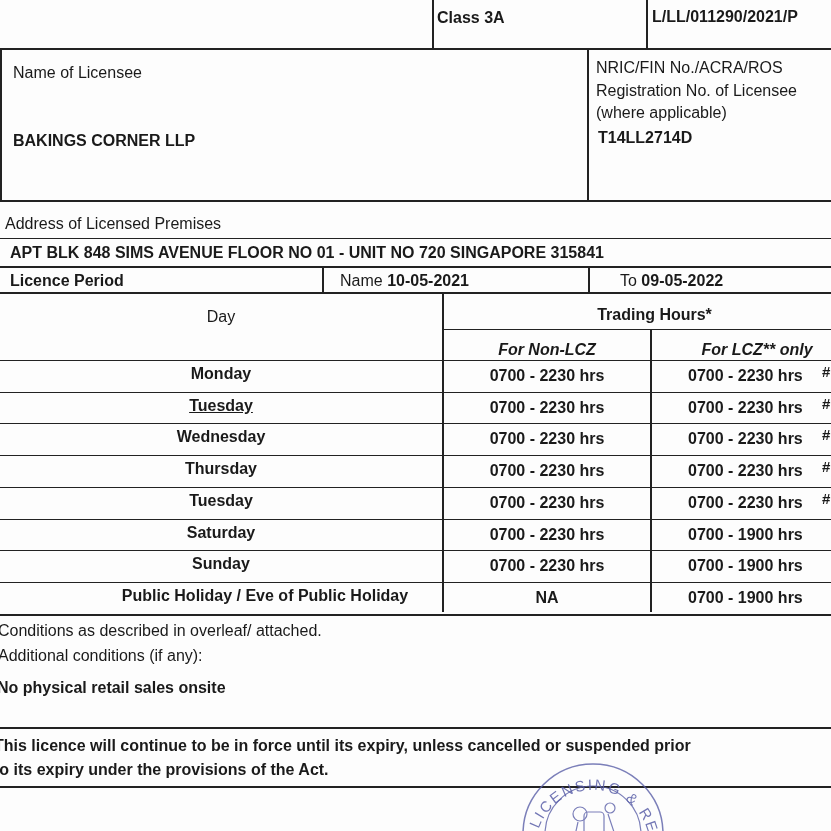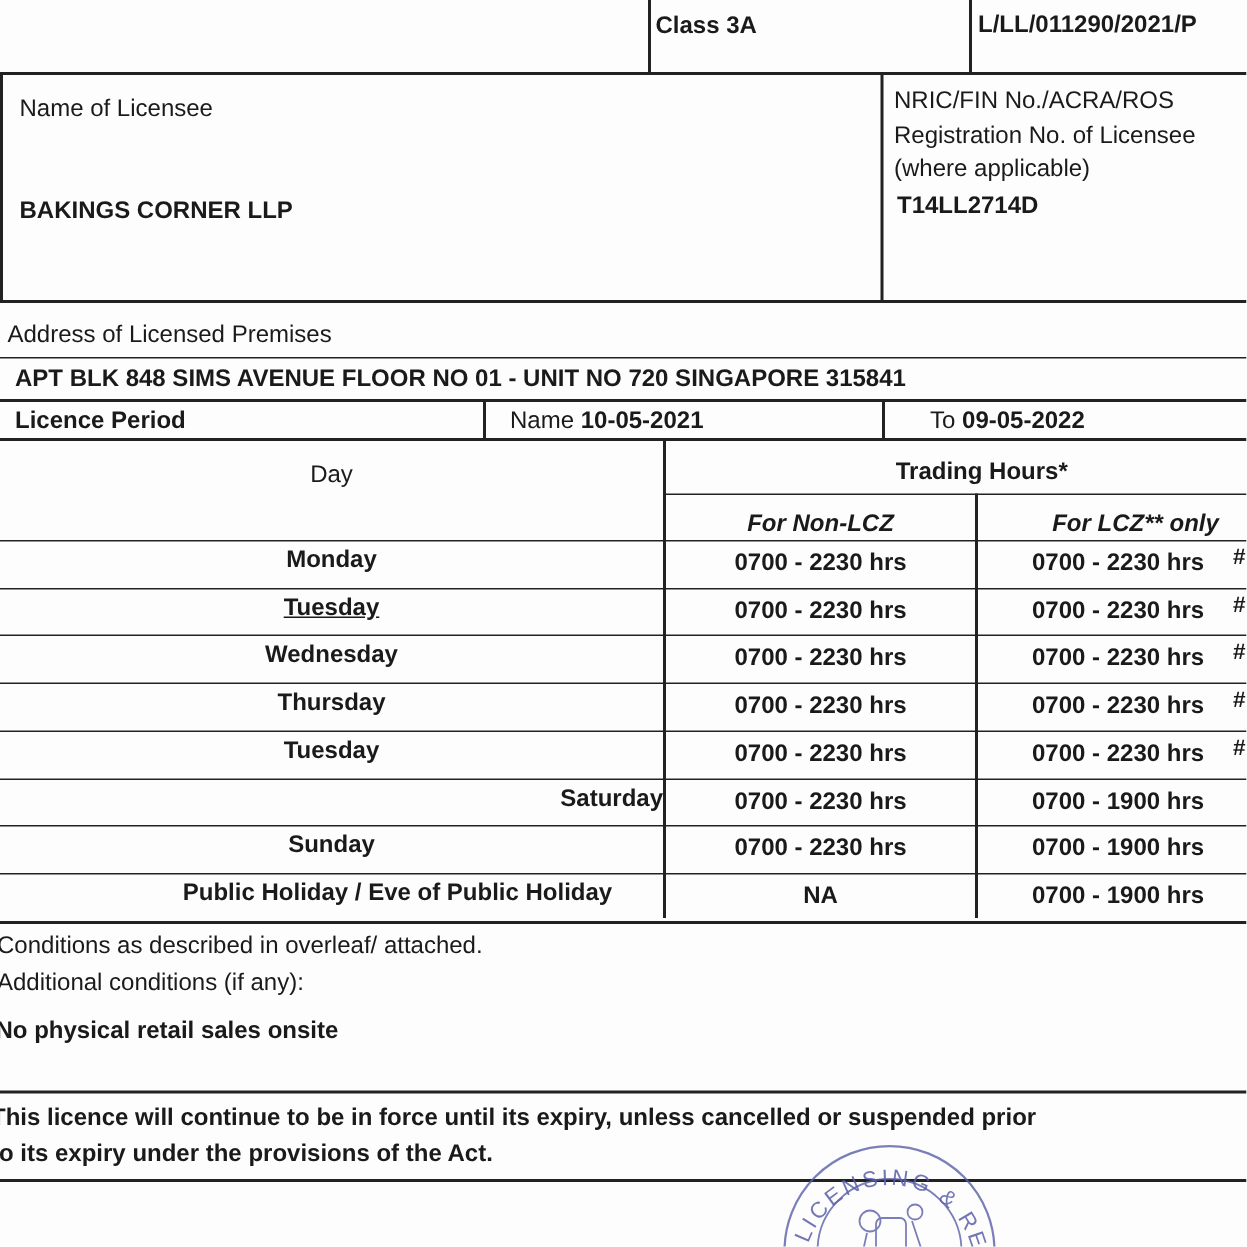--- a/index.html
+++ b/index.html
@@ -104,21 +104,21 @@
       </div>
       <div class="hl thin" style="left: 0px; top: 486.8px; width: 831px;"></div>
       <div>
         <div class="row-day" style="top: 491.8px;">Tuesday</div>
         <div class="row-a" style="top: 493.8px;">0700 - 2230 hrs</div>
         <div class="row-b" style="top: 493.8px;">0700 - 2230 hrs</div>
         <div class="hash" style="top: 489.8px;">#</div>
       </div>
       <div class="hl thin" style="left: 0px; top: 518.5px; width: 831px;"></div>
       <div>
-        <div class="row-day" style="top: 523.5px; text-align: right;">Saturday</div>
+        <div class="row-day" style="top: 523.5px;">Saturday</div>
         <div class="row-a" style="top: 525.5px;">0700 - 2230 hrs</div>
         <div class="row-b" style="top: 525.5px;">0700 - 1900 hrs</div>
         <div class="hash" style="top: 521.5px;"></div>
       </div>
       <div class="hl thin" style="left: 0px; top: 550.2px; width: 831px;"></div>
       <div>
         <div class="row-day" style="top: 555.2px;">Sunday</div>
         <div class="row-a" style="top: 557.2px;">0700 - 2230 hrs</div>
         <div class="row-b" style="top: 557.2px;">0700 - 1900 hrs</div>
         <div class="hash" style="top: 553.2px;"></div>

